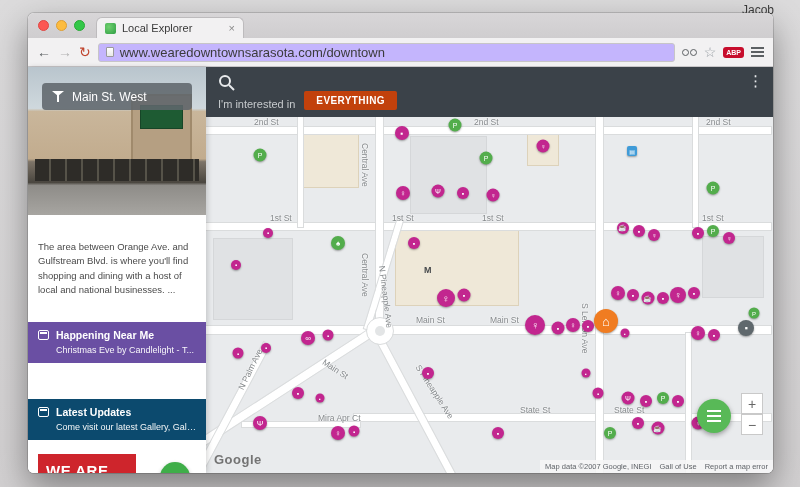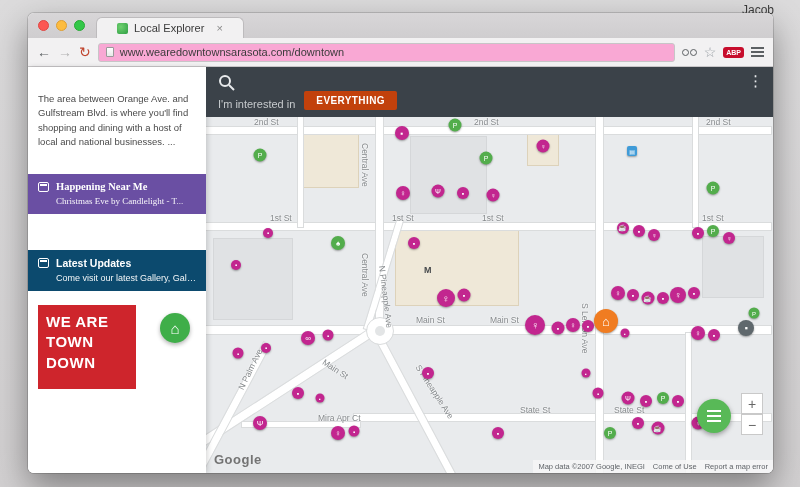--- a/index.html
+++ b/index.html
@@ -19,35 +19,35 @@
 
   .tabstrip { height:25px; background:linear-gradient(#d8d6d8,#cfcdcf);
     position:relative; }
   .lights { position:absolute; left:10px; top:7px; display:flex; gap:7px; }
   .light { width:11px; height:11px; border-radius:50%; }
   .light.red { background:#fc5753; border:1px solid #df4744; }
   .light.yellow { background:#fdbc40; border:1px solid #de9f34; }
   .light.green { background:#33c748; border:1px solid #27aa35; }
   .tab { position:absolute; left:68px; top:4px; width:148px; height:21px;
     background:#f2f1f2; border-radius:6px 6px 0 0; display:flex; align-items:center;
-    gap:6px; padding:0 20px; border:1px solid #bdbbbd; border-bottom:none; }
+    gap:6px; padding:0 8px; border:1px solid #bdbbbd; border-bottom:none; }
   .favicon { width:11px; height:11px; border-radius:2px;
     background:radial-gradient(circle at 35% 35%, #6fd06f, #2f9e44); flex:none; }
   .tabtitle { font-size:11px; color:#3a3a3a; white-space:nowrap; overflow:hidden;
     text-overflow:ellipsis; flex:1; }
   .tabclose { font-size:11px; color:#8a8a8a; cursor:default; }
 
   .toolbar { height:29px; background:#f2f1f2; border-bottom:1px solid #c8c6c8;
     display:flex; align-items:center; padding:0 9px; gap:7px; }
   .navbtn { font-size:14px; color:#5c6063; line-height:1; }
   .navbtn.fwd { color:#b3b3b3; }
   .navbtn.reload { color:#c0452e; font-size:14px; }
-  .addressbar { flex:1; height:19px; background:#f9a8d4; border:1px solid #c7c5c7;
+  .addressbar { flex:1; height:19px; background:#c4b5fd; border:1px solid #c7c5c7;
     border-radius:3px; display:flex; align-items:center; gap:6px; padding:0 7px;
-    font-size:11px; color:#3b3b3b; }
+    font-size:13px; color:#3b3b3b; }
   .pageicon { width:8px; height:10px; border:1px solid #9a9a9a; border-radius:1px;
     flex:none; background:linear-gradient(#fff,#e8e8e8); }
   .glasses { display:flex; align-items:center; }
   .glasses i { width:7px; height:7px; border:1.5px solid #5c6063; border-radius:50%;
     display:inline-block; }
   .glasses i + i { margin-left:1px; }
   .star { font-size:14px; color:#9aa0a6; line-height:1; }
   .abp { background:#c70d2c; color:#fff; font-size:7px; font-weight:bold;
     border-radius:3px; padding:2px 3px; line-height:1; }
   .burger { display:inline-flex; flex-direction:column; gap:2px; }
@@ -71,21 +71,21 @@
     background:rgba(96,102,108,.88); border-radius:4px; display:flex;
     align-items:center; gap:8px; padding:0 10px; color:#fff; font-size:12px; }
   .funnel { position:relative; width:12px; height:11px; flex:none; }
   .funnel:before { content:""; position:absolute; left:0; top:0;
     border-left:6px solid transparent; border-right:6px solid transparent;
     border-top:5px solid #fff; }
   .funnel:after { content:""; position:absolute; left:5px; top:4px; width:2px;
     height:7px; background:#fff; }
   .desc { padding:25px 10px; font-size:9.5px; line-height:1.5; color:#4a4a4a; }
   .panel { padding:7px 10px 8px; color:#fff; }
-  .panel.purple { background:#6a4fa3;font-family:Liberation Serif, serif; }
+  .panel.purple { background:#6a4fa3; }
   .panel.orange { background:#0c4a6e;margin-top:36px; }
   .panel .prow { display:flex; align-items:center; gap:7px; font-size:10.5px;
     font-weight:bold; }
   .cal { width:11px; height:10px; border:1.5px solid #fff; border-radius:2px;
     position:relative; flex:none; }
   .cal:before { content:""; position:absolute; left:1px; right:1px; top:1px;
     height:2px; background:#fff; }
   .panel .pitem { font-size:9px; margin:4px 0 0 18px; opacity:.95;
     white-space:nowrap; overflow:hidden; text-overflow:ellipsis; }
   .logoarea { flex:1; position:relative; background:#fff; }
@@ -188,20 +188,29 @@
     <span class="burger">
         <i></i>
         <i></i>
         <i></i>
       </span>
   </div>
 
   <div class="content">
 
     <div class="sidebar">
+      <div class="photo">
+        <div class="tower"></div>
+        <div class="sign"></div>
+        <div class="windows"></div>
+        <div class="pill">
+          <span class="funnel"></span>
+          <span>Main St. West</span>
+        </div>
+      </div>
       <div class="desc">The area between Orange Ave. and Gulfstream Blvd. is where you'll find shopping and dining with a host of local and national businesses. ...</div>
       <div class="panel purple">
         <div class="prow">
           <span class="cal"></span>
           <span>Happening Near Me</span>
         </div>
         <div class="pitem">Christmas Eve by Candlelight - T...</div>
       </div>
       <div class="panel orange">
         <div class="prow">
@@ -346,19 +355,19 @@
           <i></i>
         </div>
       <div class="zoomctl">
         <div class="zb">+</div>
         <div class="zb">−</div>
       </div>
 
       <div class="googlelogo">Google</div>
       <div class="attrib">
         <span>Map data ©2007 Google, INEGI</span>
-        <span>Come of Use</span>
+        <span>Gall of Use</span>
         <span>Report a map error</span>
       </div>
     </div>
 
   </div>
 </div>
 
 </body></html>

